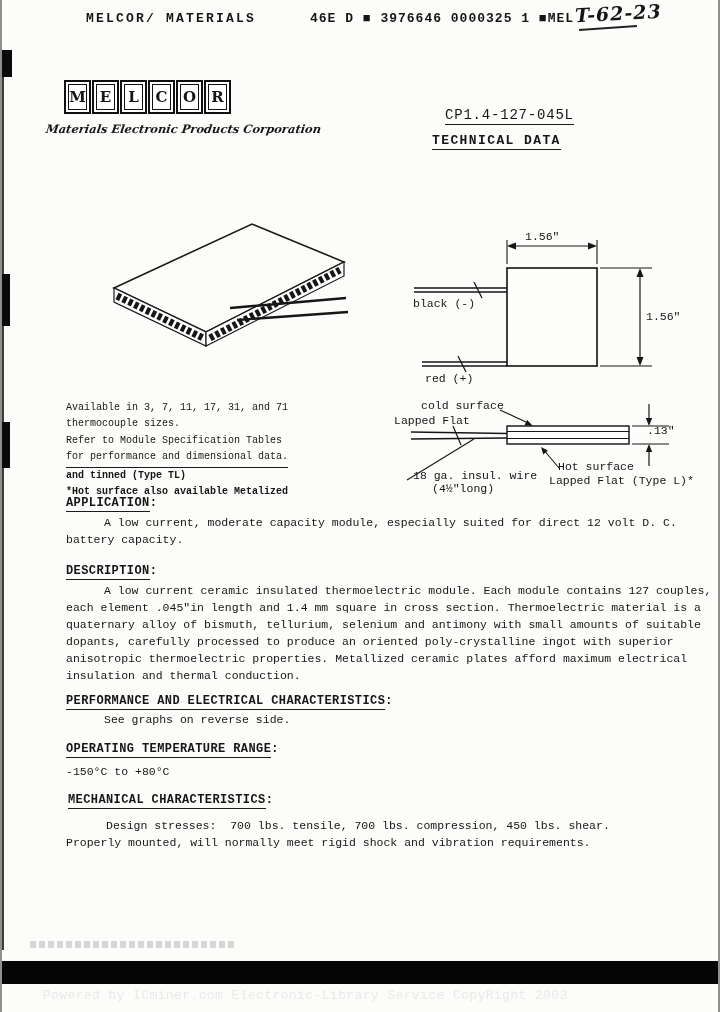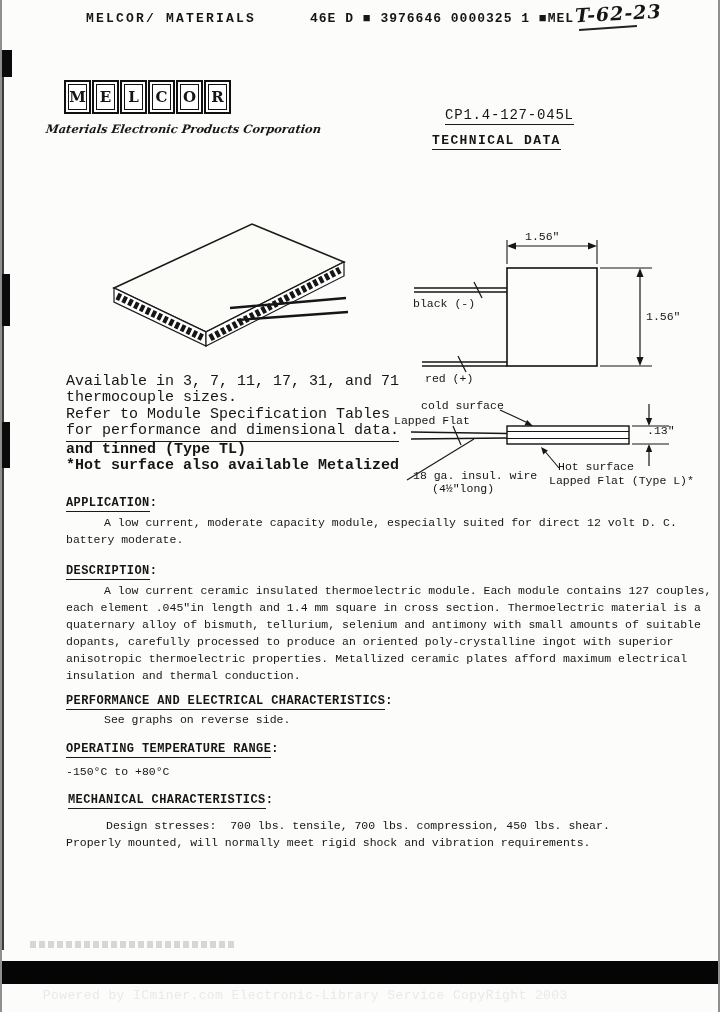--- a/index.html
+++ b/index.html
@@ -38,21 +38,21 @@
     background:#fff; padding:2px; }
   .logo-in { display:flex; align-items:center; justify-content:center; width:100%; height:100%;
     border:1.5px solid #101010; font-family:"DejaVu Serif",serif; font-weight:700; font-size:15px; }
   .logo-tag { position:absolute; left:-18px; top:42px; width:250px; white-space:nowrap;
     font-family:"DejaVu Serif",serif; font-style:italic; font-weight:700; font-size:11.5px;
     transform:skewX(-8deg); }
 
   .part-no { left:443px; top:107px; font-size:14px; letter-spacing:.8px; }
   .doc-type { left:430px; top:133px; font-size:13px; font-weight:600; letter-spacing:1.4px; }
 
-  .intro { position:absolute; left:64px; top:374px; font-size:15px; line-height:16.4px; }
+  .intro { position:absolute; left:64px; top:400px; font-size:10px; line-height:16.4px; }
 
   .footer { position:absolute; left:0; top:961px; width:720px; height:23px;
     background:#050505; color:#e9e9e9; font-size:13px; line-height:23px;
     padding-left:8px; letter-spacing:.4px; white-space:pre; }
 
   
   .artifact { position:absolute; background:#0b0b0b; }
   .art-corner { left:0; top:50px; width:10px; height:27px; }
   .art-edge   { left:0; top:76px; width:2px; height:874px; opacity:.8; }
   .art-blob1  { left:0; top:274px; width:8px; height:52px; }
@@ -179,21 +179,21 @@
     <div class="line">thermocouple sizes.</div>
     <div class="line">Refer to Module Specification Tables</div>
     <div class="line"><span class="u">for performance and dimensional data.</span></div>
     <div class="line b">and tinned (Type TL)</div>
     <div class="line b">*Hot surface also available Metalized</div>
   </div>
 
   <div class="sec" style="left:64px; top:496px">
     <div class="heading"><span class="u">APPLICATION</span><span>:</span></div>
     <div class="body line ind" style="margin-top:2px">A low current, moderate capacity module, especially suited for direct 12 volt D. C.</div>
-    <div class="body line">battery moderate.</div>
+    <div class="body line">battery capacity.</div>
   </div>
 
   <div class="sec" style="left:64px; top:564px; width:652px">
     <div class="heading"><span class="u">DESCRIPTION</span><span>:</span></div>
     <div class="body" style="margin-top:2px; text-indent:38px; width:650px">A low current ceramic insulated thermoelectric module. Each module contains 127 couples, each element .045"in length and 1.4 mm square in cross section. Thermoelectric material is a quaternary alloy of bismuth, tellurium, selenium and antimony with small amounts of suitable dopants, carefully processed to produce an oriented poly-crystalline ingot with superior anisotropic thermoelectric properties. Metallized ceramic plates afford maximum electrical insulation and thermal conduction.</div>
   </div>
 
   <div class="sec" style="left:64px; top:694px">
     <div class="heading"><span class="u">PERFORMANCE AND ELECTRICAL CHARACTERISTICS</span><span>:</span></div>
     <div class="body line ind" style="margin-top:1px">See graphs on reverse side.</div>

